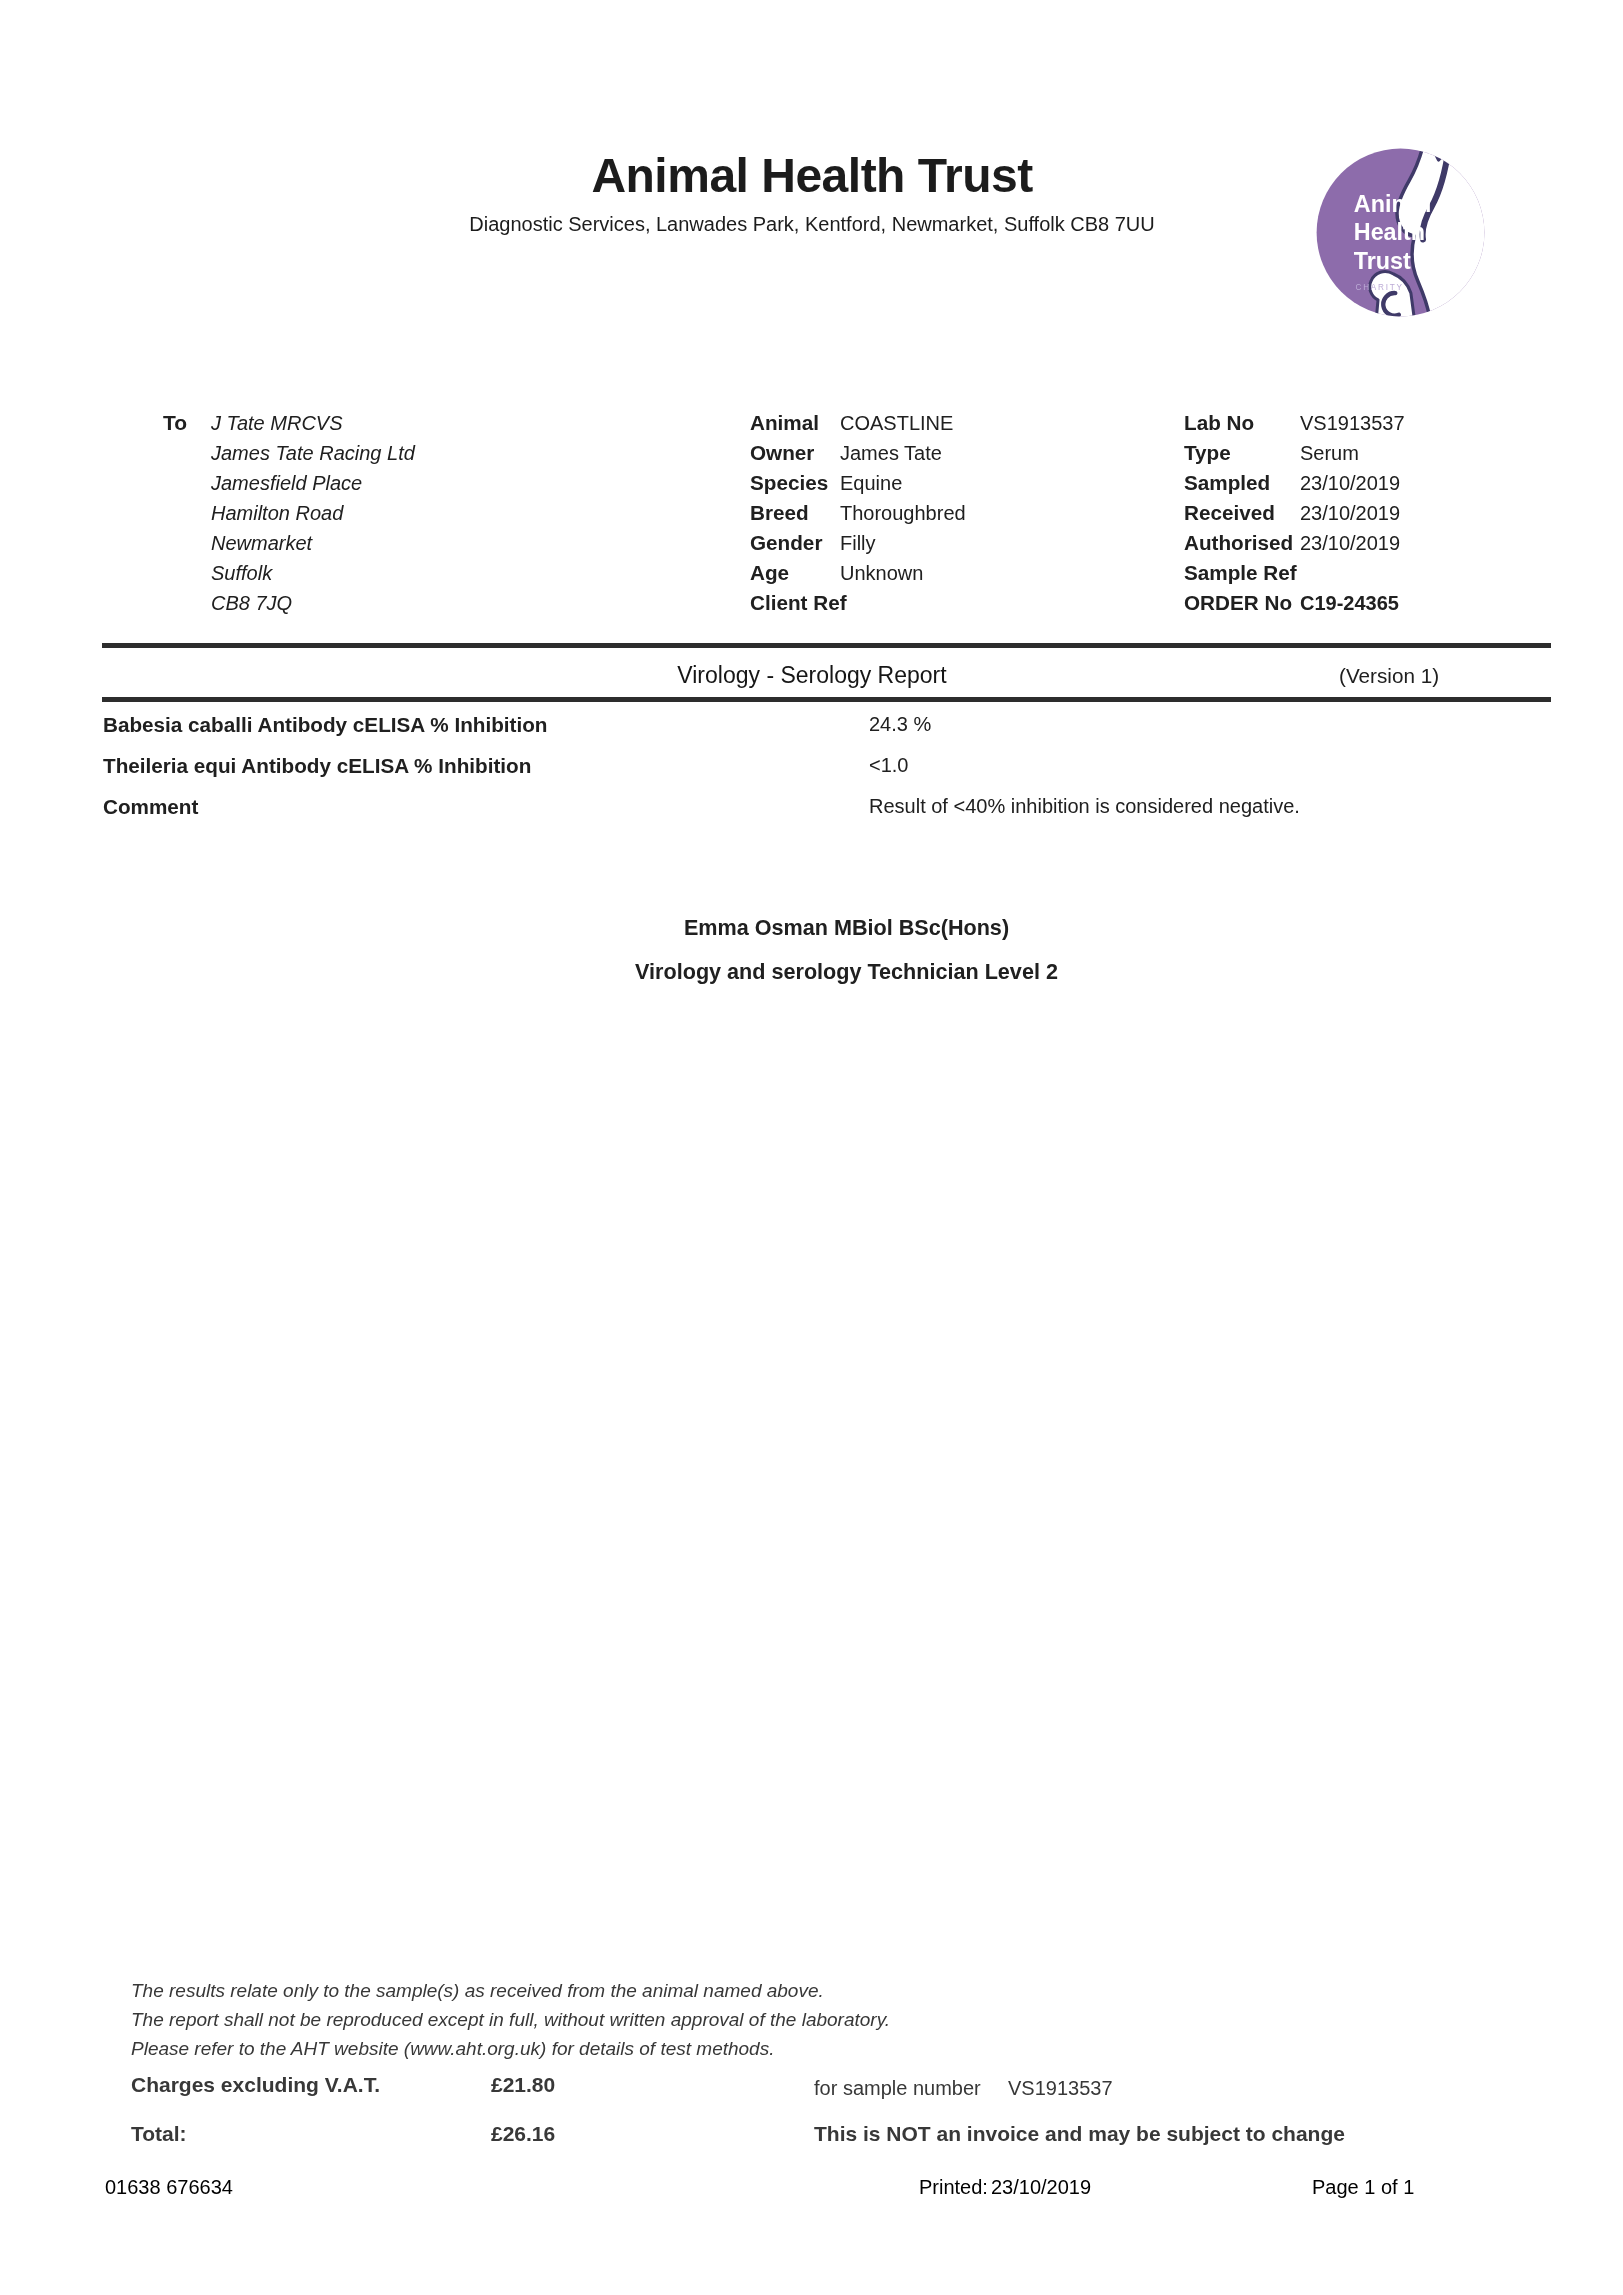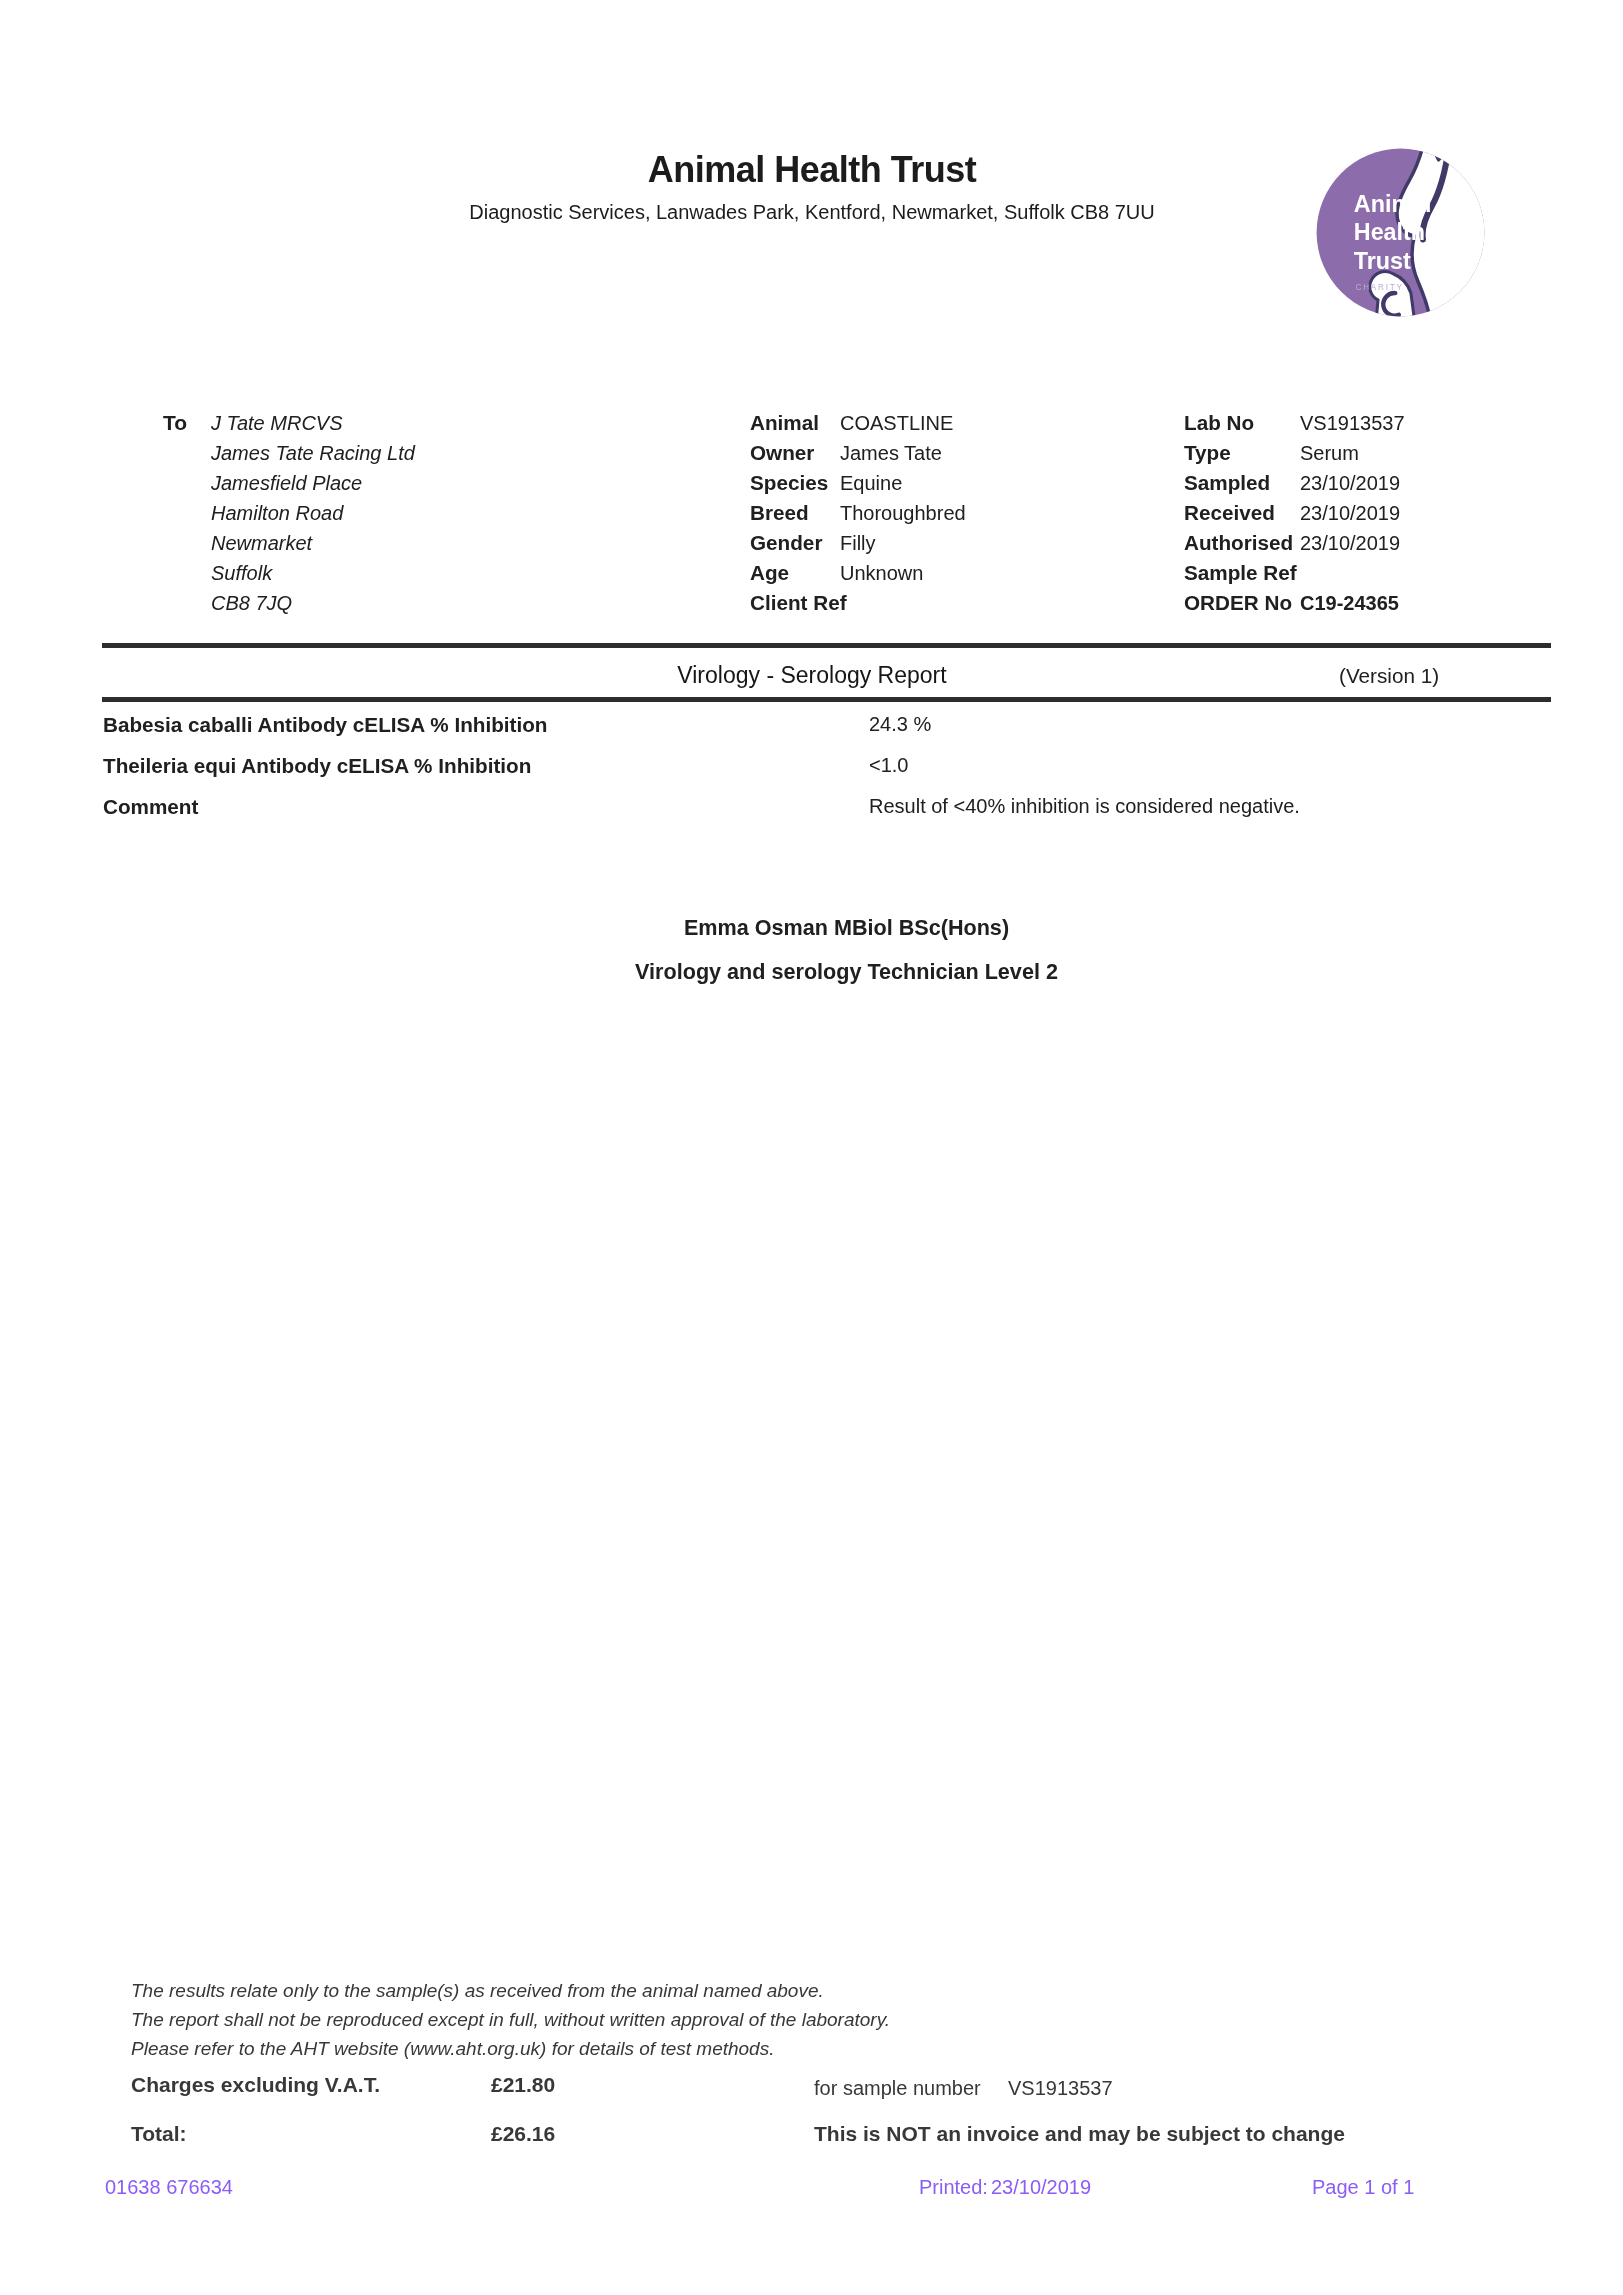--- a/index.html
+++ b/index.html
@@ -8,21 +8,21 @@
     width:1624px;height:2295px;
     margin:0 auto;
     background:#ffffff;
     font-family:"Liberation Sans", sans-serif;
     color:#202020;
     overflow:hidden;
   }
   .abs{position:absolute;}
   
   .letterhead{top:152px;left:0;width:1624px;text-align:center;}
-  .lh-title{font-size:36px;font-weight:bold;letter-spacing:-0.5px;line-height:1;margin:0;color:#1c1c1c;}
+  .lh-title{font-size:48px;font-weight:bold;letter-spacing:-0.5px;line-height:1;margin:0;color:#1c1c1c;}
   .lh-dept{font-size:20.7px;font-weight:bold;margin-top:14.7px;color:#1c1c1c;}
   .lh-addr{font-size:20px;margin-top:13px;color:#1c1c1c;}
   .lh-contact{font-size:20px;margin-top:12px;color:#1c1c1c;}
   .lh-contact span{display:inline-block;margin:0 21px;}
   .logo-wrap{top:146px;left:1314px;width:173px;height:173px;}
   .logo-wrap svg{display:block;width:100%;height:100%;}
   
   .to-label{top:410px;left:163px;font-size:21px;font-weight:bold;line-height:26px;}
   .to-lines{top:410px;left:211px;font-style:italic;}
   .to-lines .aline{height:30px;line-height:26px;font-size:20px;white-space:nowrap;}
@@ -47,21 +47,21 @@
   .rlabel{flex:0 0 766px;font-weight:bold;font-size:20.7px;white-space:nowrap;}
   .rvalue{font-size:20px;white-space:nowrap;}
   
   .signature{top:915px;left:69px;width:1555px;text-align:center;}
   .sig-name{font-size:21.6px;font-weight:bold;}
   .sig-role{font-size:21.6px;font-weight:bold;margin-top:18.4px;}
   
   .disclaimer{top:1976px;left:131px;font-size:19px;font-style:italic;line-height:29px;color:#383838;}
   .f-bold{font-size:21px;font-weight:bold;color:#383838;white-space:nowrap;}
   .f-reg{font-size:20px;color:#383838;white-space:nowrap;}
-  .f-small{font-size:20px;color:#8b5cf6;white-space:nowrap;}
+  .f-small{font-size:20px;color:#000000;white-space:nowrap;}
   .charges-label{top:2073px;left:131px;}
   .charges-value{top:2073px;left:491px;}
   .sample-label{top:2077px;left:814px;}
   .sample-value{top:2077px;left:1008px;}
   .total-label{top:2122px;left:131px;}
   .total-value{top:2122px;left:491px;}
   .not-invoice{top:2122px;left:814px;}
   .lab-phone{top:2176px;left:105px;}
   .printed-label{top:2176px;left:907px;margin-left:12px;}
   .printed-date{top:2176px;left:991px;}

